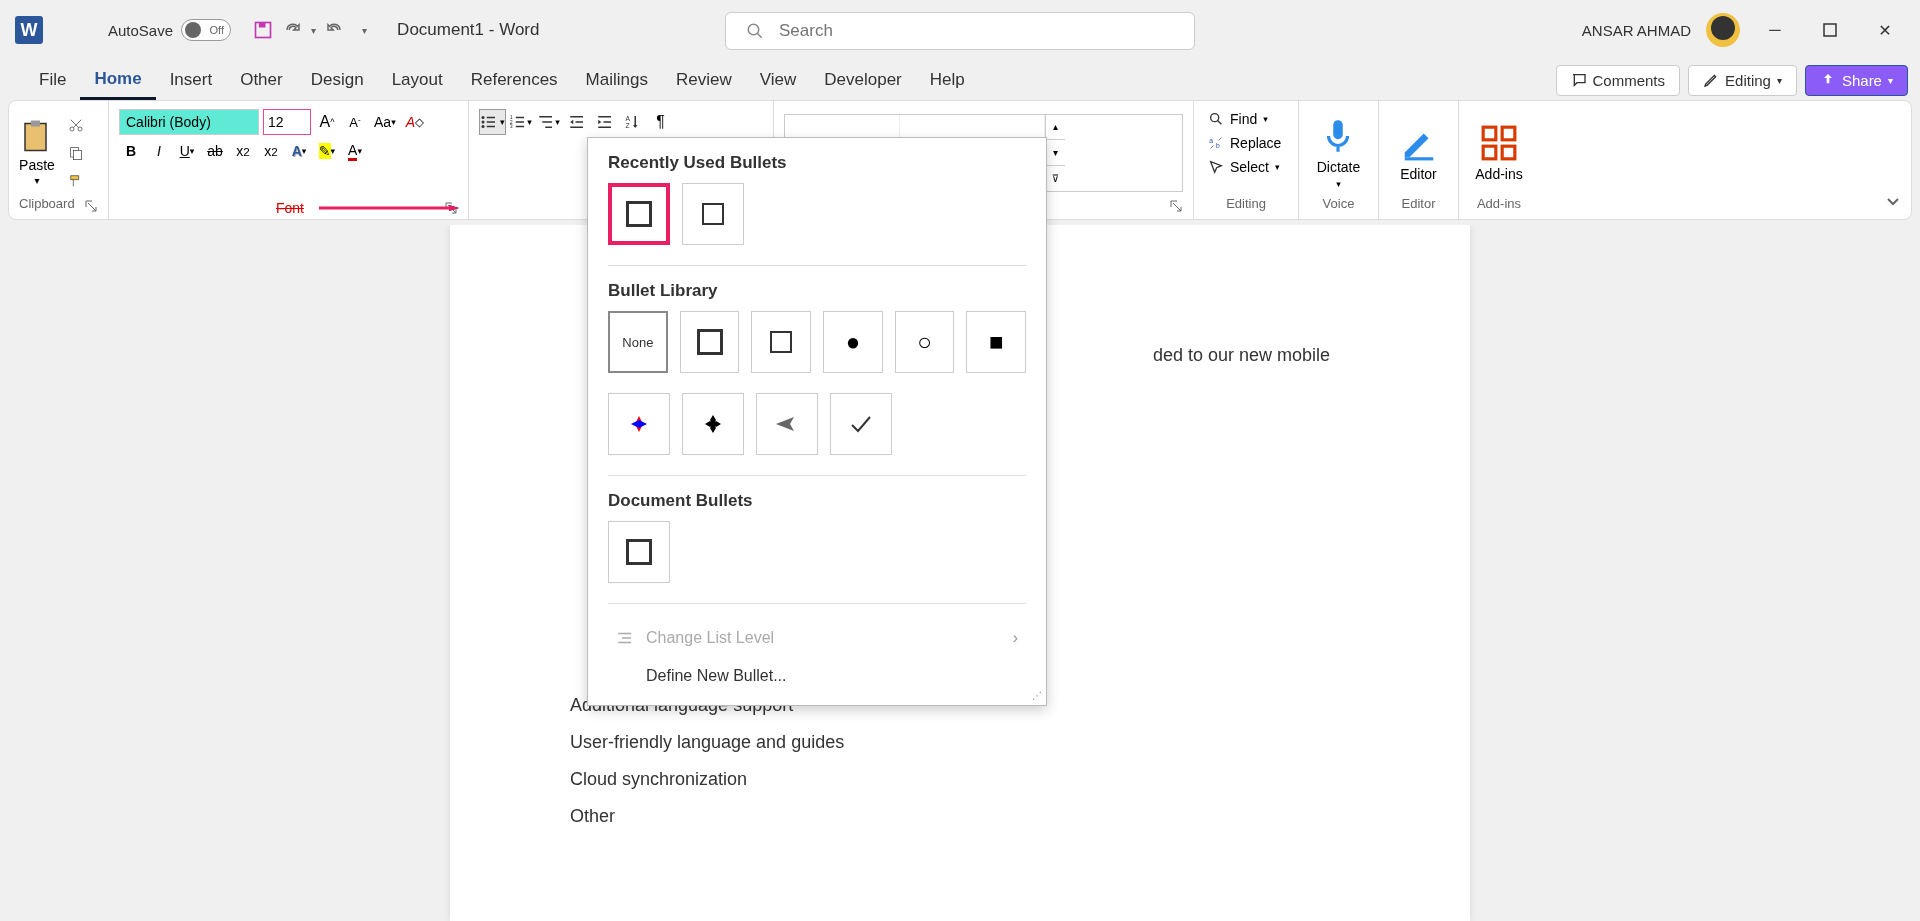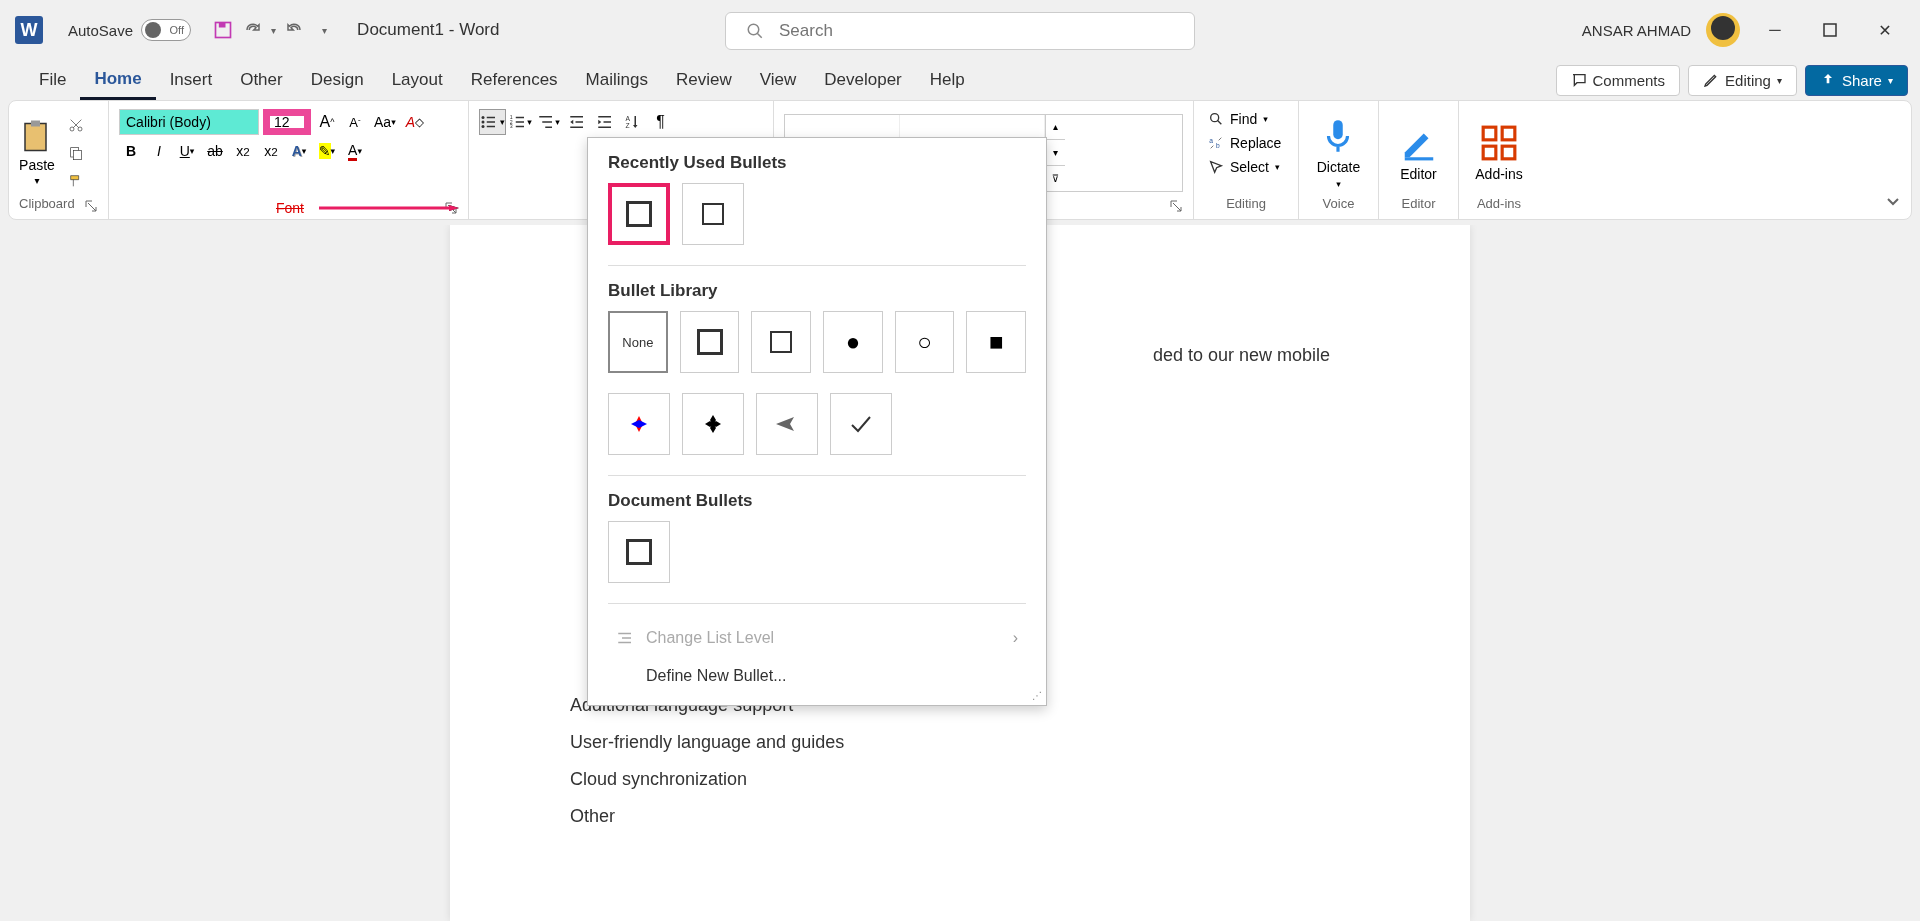--- a/index.html
+++ b/index.html
@@ -1,19 +1,19 @@
 <!DOCTYPE html>
 <html><head>
 <meta charset="utf-8">
 <style>
 * { box-sizing: border-box; margin: 0; padding: 0; font-family: 'Segoe UI', Arial, sans-serif; }
 body { background: #f0f0f0; width: 1920px; height: 921px; overflow: hidden; position: relative; }
 .title-bar { height: 60px; display: flex; align-items: center; padding: 0 15px; background: #f0f0f0; }
 .word-icon { width: 28px; height: 28px; background: #2b579a; color: #fff; display: flex; align-items: center; justify-content: center; font-weight: bold; font-size: 18px; border-radius: 3px; margin-right: 25px; }
-.autosave-wrap { display: flex; align-items: center; gap: 8px; margin-right: 20px; }
+.autosave-wrap { display: flex; align-items: center; gap: 8px; margin-right: 20px; margin-left: 40px; }
 .autosave-label { font-size: 15px; color: #333; }
 .toggle { width: 50px; height: 22px; background: #fff; border: 1px solid #999; border-radius: 11px; position: relative; display: flex; align-items: center; }
 .toggle-knob { width: 16px; height: 16px; background: #666; border-radius: 50%; position: absolute; left: 3px; }
 .toggle-off { font-size: 11px; position: absolute; right: 6px; color: #666; }
 .qat { display: flex; align-items: center; gap: 6px; margin-right: 30px; }
 .qat-btn { width: 24px; height: 24px; display: flex; align-items: center; justify-content: center; cursor: pointer; }
 .save-icon { width: 20px; height: 20px; }
 .doc-title { font-size: 17px; color: #333; }
 .search-box { position: absolute; left: 50%; transform: translateX(-50%); top: 12px; width: 470px; height: 38px; background: #fff; border: 1px solid #ccc; border-radius: 6px; display: flex; align-items: center; padding: 0 20px; gap: 15px; }
 .search-icon { width: 18px; height: 18px; }
@@ -21,35 +21,35 @@
 .title-right { position: absolute; right: 15px; top: 0; height: 60px; display: flex; align-items: center; gap: 15px; }
 .user-name { font-size: 15px; color: #333; }
 .avatar { width: 34px; height: 34px; border-radius: 50%; background: #f0c040; position: relative; overflow: hidden; }
 .avatar-face { width: 24px; height: 24px; background: #333; border-radius: 50%; position: absolute; top: 3px; left: 5px; }
 .win-btn { width: 40px; height: 40px; display: flex; align-items: center; justify-content: center; cursor: pointer; font-size: 16px; color: #333; }
 .tabs-row { height: 40px; display: flex; align-items: center; padding: 0 25px; background: #f0f0f0; }
 .tab { padding: 8px 14px; font-size: 17px; color: #333; cursor: pointer; }
 .tab.active { color: #2b579a; font-weight: 600; border-bottom: 3px solid #0f172a; }
 .tabs-right { position: absolute; right: 12px; display: flex; gap: 8px; }
 .pill-btn { padding: 6px 14px; background: #fff; border: 1px solid #ccc; border-radius: 4px; font-size: 15px; color: #333; cursor: pointer; display: flex; align-items: center; gap: 6px; }
-.share-btn { background: #0369a1; color: #fff; border-color: #2b579a; }
+.share-btn { background: #8b5cf6; color: #fff; border-color: #2b579a; }
 .ribbon { height: 120px; background: #fff; border: 1px solid #ddd; border-radius: 8px; margin: 0 8px; display: flex; position: relative; }
 .ribbon-group { border-right: 1px solid #ddd; padding: 8px 10px 4px 10px; display: flex; flex-direction: column; justify-content: space-between; height: 100%; }
 .group-label { font-size: 13px; color: #666; text-align: center; padding-bottom: 4px; }
 .group-content { display: flex; align-items: center; gap: 4px; flex: 1; }
 .clipboard-group { width: 100px; }
 .paste-btn { display: flex; flex-direction: column; align-items: center; gap: 2px; cursor: pointer; }
 .paste-icon { width: 36px; height: 36px; }
 .paste-label { font-size: 14px; }
 .clipboard-side { display: flex; flex-direction: column; gap: 6px; margin-left: 6px; }
 .small-btn { width: 22px; height: 22px; display: flex; align-items: center; justify-content: center; cursor: pointer; }
 .font-group { width: 360px; }
 .font-row { display: flex; align-items: center; gap: 4px; margin-bottom: 4px; }
 .font-name { width: 140px; height: 26px; border: 1px solid #ccc; font-size: 14px; padding: 0 6px; background: #5eead4; }
-.font-size { width: 48px; height: 26px; border: 7px solid #ec4899; font-size: 14px; padding: 0 4px; background: #fff; }
+.font-size { width: 48px; height: 26px; border: 1px solid #ec4899; font-size: 14px; padding: 0 4px; background: #fff; }
 .font-btn { min-width: 24px; height: 24px; display: flex; align-items: center; justify-content: center; cursor: pointer; font-size: 14px; padding: 0 3px; }
 .font-annotation { position: absolute; left: 267px; top: 99px; color: #d00; font-size: 14px; text-decoration: line-through; }
 .arrow-red { position: absolute; left: 310px; top: 104px; width: 140px; height: 6px; }
 .para-group { width: 305px; }
 .para-row { display: flex; align-items: center; gap: 2px; margin-bottom: 4px; }
 .para-btn { min-width: 26px; height: 26px; display: flex; align-items: center; justify-content: center; cursor: pointer; position: relative; }
 .bullets-btn { border: 1px solid #999; background: #e8e8e8; }
 .styles-group { width: 420px; }
 .styles-box { border: 1px solid #ccc; height: 78px; display: flex; align-items: center; flex: 1; }
 .style-item { width: 115px; height: 76px; display: flex; flex-direction: column; align-items: center; justify-content: center; border-right: 1px solid #eee; cursor: pointer; padding: 4px; }

